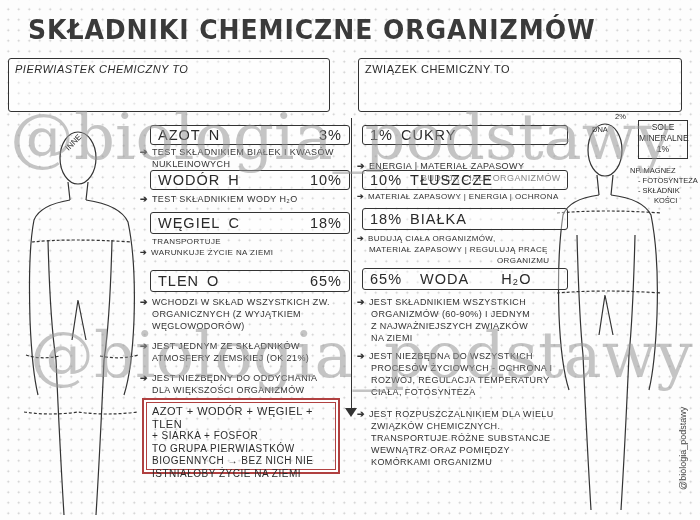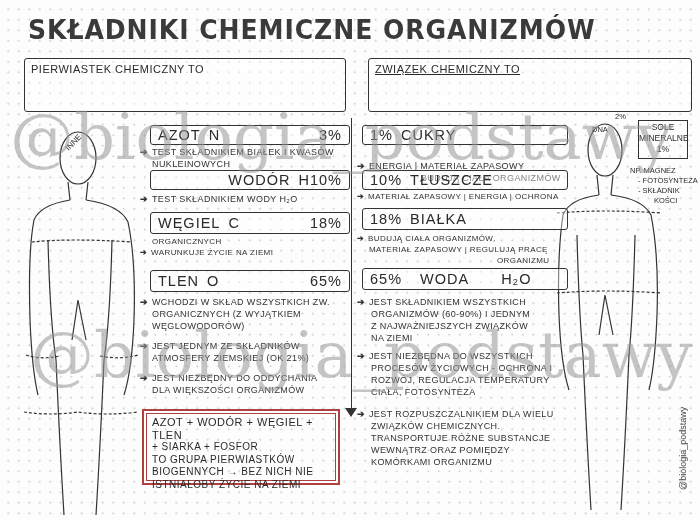--- a/index.html
+++ b/index.html
@@ -11,40 +11,40 @@
   .title{left:28px;top:14px;font-size:27px;letter-spacing:1px;font-weight:bold;color:#3a3a3a;
     font-family:"DejaVu Sans",sans-serif;transform:scaleX(0.93);transform-origin:left;}
   .defbox{border:1.3px solid #333;border-radius:3px;background:rgba(255,255,255,0.35);}
   .deflabel{font-size:11px;letter-spacing:0.5px;padding:4px 6px;}
   .hdr{border:1.3px solid #333;border-radius:3px;display:flex;justify-content:space-between;
     align-items:center;padding:0 7px;font-size:14.5px;letter-spacing:1px;background:rgba(255,255,255,0.4);}
   .hdr .l{display:flex;gap:8px;}
   .note{font-size:9px;letter-spacing:0.4px;line-height:12px;color:#333;}
   .note .arr{font-weight:bold;margin-right:4px;}
   .divider{left:351px;top:118px;width:0;height:296px;border-left:1.3px solid #333;}
-  .redbox{left:142px;top:409px;width:198px;height:76px;border:2px solid #b04040;
+  .redbox{left:142px;top:398px;width:198px;height:76px;border:2px solid #b04040;
     box-shadow:inset 0 0 0 2px #fff,inset 0 0 0 3px #b04040;padding:5px 8px;box-sizing:border-box;}
   .redbox .line{font-size:10px;letter-spacing:0.5px;line-height:12.6px;}
   .redbox .line.big{font-size:11px;}
   .sole{left:638px;top:120px;width:48px;height:36px;border:1.3px solid #333;font-size:8.5px;
     text-align:center;line-height:11px;padding-top:1px;}
   .mg{font-size:7.5px;line-height:10px;}
   .wm{font-family:"DejaVu Serif",serif;font-size:64px;color:rgba(150,150,150,0.55);white-space:nowrap;pointer-events:none;}
   .sig{left:665px;top:420px;font-size:9px;color:#444;transform:rotate(-90deg);transform-origin:left top;white-space:nowrap;}
   svg.fig{position:absolute;}
 </style>
 </head>
 <body>
 
 <div class="abs title">SKŁADNIKI CHEMICZNE ORGANIZMÓW</div>
 
-<div class="abs defbox" style="left:24px;top:58px;width:320px;height:52px;">
+<div class="abs defbox" style="left:8px;top:58px;width:320px;height:52px;font-style:italic;">
   <div class="deflabel">PIERWIASTEK CHEMICZNY TO</div>
 </div>
-<div class="abs defbox" style="left:368px;top:58px;width:322px;height:52px;text-decoration:underline;">
+<div class="abs defbox" style="left:358px;top:58px;width:322px;height:52px;">
   <div class="deflabel">ZWIĄZEK CHEMICZNY TO</div>
 </div>
 
 <svg class="fig" style="left:20px;top:120px" width="130" height="400" viewBox="0 0 130 400" fill="none" stroke="#333" stroke-width="1.2">
   <ellipse cx="58" cy="38" rx="18" ry="26"></ellipse>
   <path d="M48 62 L50 80 M68 62 L66 80"></path>
   <path d="M50 80 Q20 85 14 100 Q8 130 10 200 Q12 250 18 275 M66 80 Q100 85 108 102 Q116 140 114 200 Q112 250 104 275"></path>
   <path d="M28 120 Q30 200 36 240 Q40 330 44 395 M92 120 Q90 200 84 240 Q80 330 76 395"></path>
   <path d="M58 180 L52 220 M58 180 L66 220"></path>
   <path d="M6 235 Q20 240 40 236 M80 236 Q100 240 118 235" stroke-dasharray="3 2"></path>
@@ -87,40 +87,40 @@
       <span>AZOT</span>
       <span>N</span>
     </span>
   <span>3%</span>
 </div>
 <div class="abs note" style="left:140px;top:146px;">
   <div><span class="arr">➔</span><span>TEST SKŁADNIKIEM BIAŁEK I KWASÓW</span></div>
   <div style="padding-left:12px">NUKLEINOWYCH</div>
 </div>
 
-<div class="abs hdr" style="left:150px;top:170px;width:184px;height:18px;justify-content:flex-end;">
+<div class="abs hdr" style="left:150px;top:170px;width:184px;height:18px;">
   <span class="l">
       <span>WODÓR</span>
       <span>H</span>
     </span>
   <span>10%</span>
 </div>
 <div class="abs note" style="left:140px;top:193px;">
   <div><span class="arr">➔</span><span>TEST SKŁADNIKIEM WODY H₂O</span></div>
 </div>
 
 <div class="abs hdr" style="left:150px;top:212px;width:184px;height:20px;">
   <span class="l">
       <span>WĘGIEL</span>
       <span>C</span>
     </span>
   <span>18%</span>
 </div>
 <div class="abs note" style="left:140px;top:236px;font-size:8px;line-height:11px;">
-  <div style="padding-left:12px">ORGANICZNYCH</div>
+  <div style="padding-left:12px">TRANSPORTUJE</div>
   <div><span class="arr">➔</span><span>WARUNKUJE ŻYCIE NA ZIEMI</span></div>
 </div>
 
 <div class="abs hdr" style="left:150px;top:270px;width:184px;height:20px;">
   <span class="l">
       <span>TLEN</span>
       <span>O</span>
     </span>
   <span>65%</span>
 </div>

